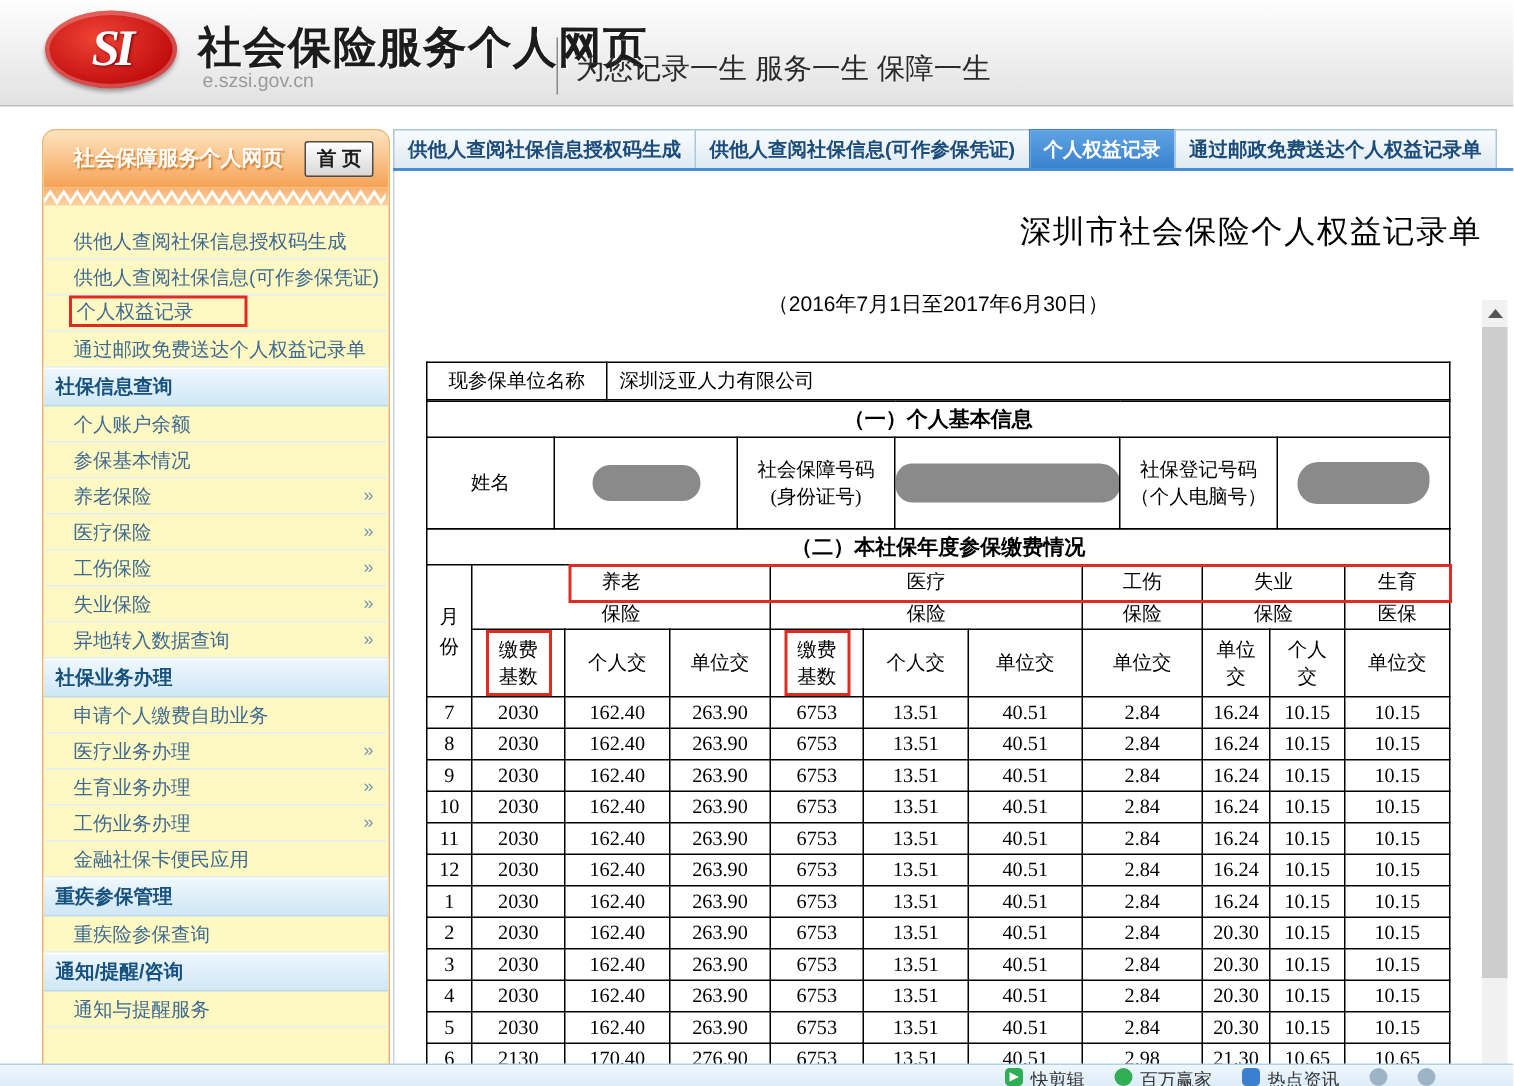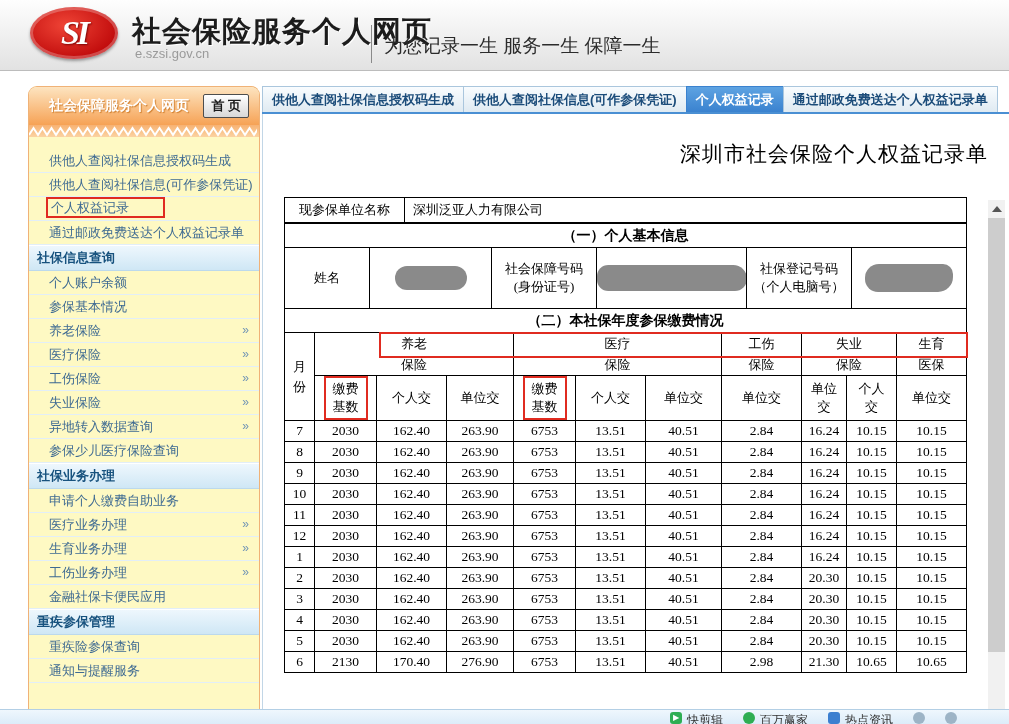--- a/index.html
+++ b/index.html
@@ -128,43 +128,44 @@
       <div class="item"><span class="red-wrap"><span>个人权益记录</span></span></div>
       <div class="item"><span>通过邮政免费送达个人权益记录单</span></div>
       <div class="section-head">社保信息查询</div>
       <div class="item"><span>个人账户余额</span></div>
       <div class="item"><span>参保基本情况</span></div>
       <div class="item"><span>养老保险</span><span class="arrow">»</span></div>
       <div class="item"><span>医疗保险</span><span class="arrow">»</span></div>
       <div class="item"><span>工伤保险</span><span class="arrow">»</span></div>
       <div class="item"><span>失业保险</span><span class="arrow">»</span></div>
       <div class="item"><span>异地转入数据查询</span><span class="arrow">»</span></div>
-      <div class="item"><span>参保少儿医疗保险查询</span></div>
       <div class="section-head">社保业务办理</div>
       <div class="item"><span>申请个人缴费自助业务</span></div>
       <div class="item"><span>医疗业务办理</span><span class="arrow">»</span></div>
       <div class="item"><span>生育业务办理</span><span class="arrow">»</span></div>
       <div class="item"><span>工伤业务办理</span><span class="arrow">»</span></div>
       <div class="item"><span>金融社保卡便民应用</span></div>
       <div class="section-head">重疾参保管理</div>
       <div class="item"><span>重疾险参保查询</span></div>
+      <div class="section-head">通知/提醒/咨询</div>
       <div class="item"><span>通知与提醒服务</span></div>
     </div>
 </div>
 
 <div class="main">
   <div class="tabbar" id="tabbar">
       <div class="tab">供他人查阅社保信息授权码生成</div>
       <div class="tab">供他人查阅社保信息(可作参保凭证)</div>
       <div class="tab active">个人权益记录</div>
       <div class="tab">通过邮政免费送达个人权益记录单</div>
     </div>
 
   <div class="panel">
     <div class="doc-title">深圳市社会保险个人权益记录单</div>
+    <div class="doc-period">（2016年7月1日至2017年6月30日）</div>
 
     <div class="tbl-zone">
 
       <table style="margin-top:-1px">
         <colgroup>
             <col style="width:120px">
             <col style="width:562px">
           </colgroup>
         <tbody>
             <tr class="emp-row">

